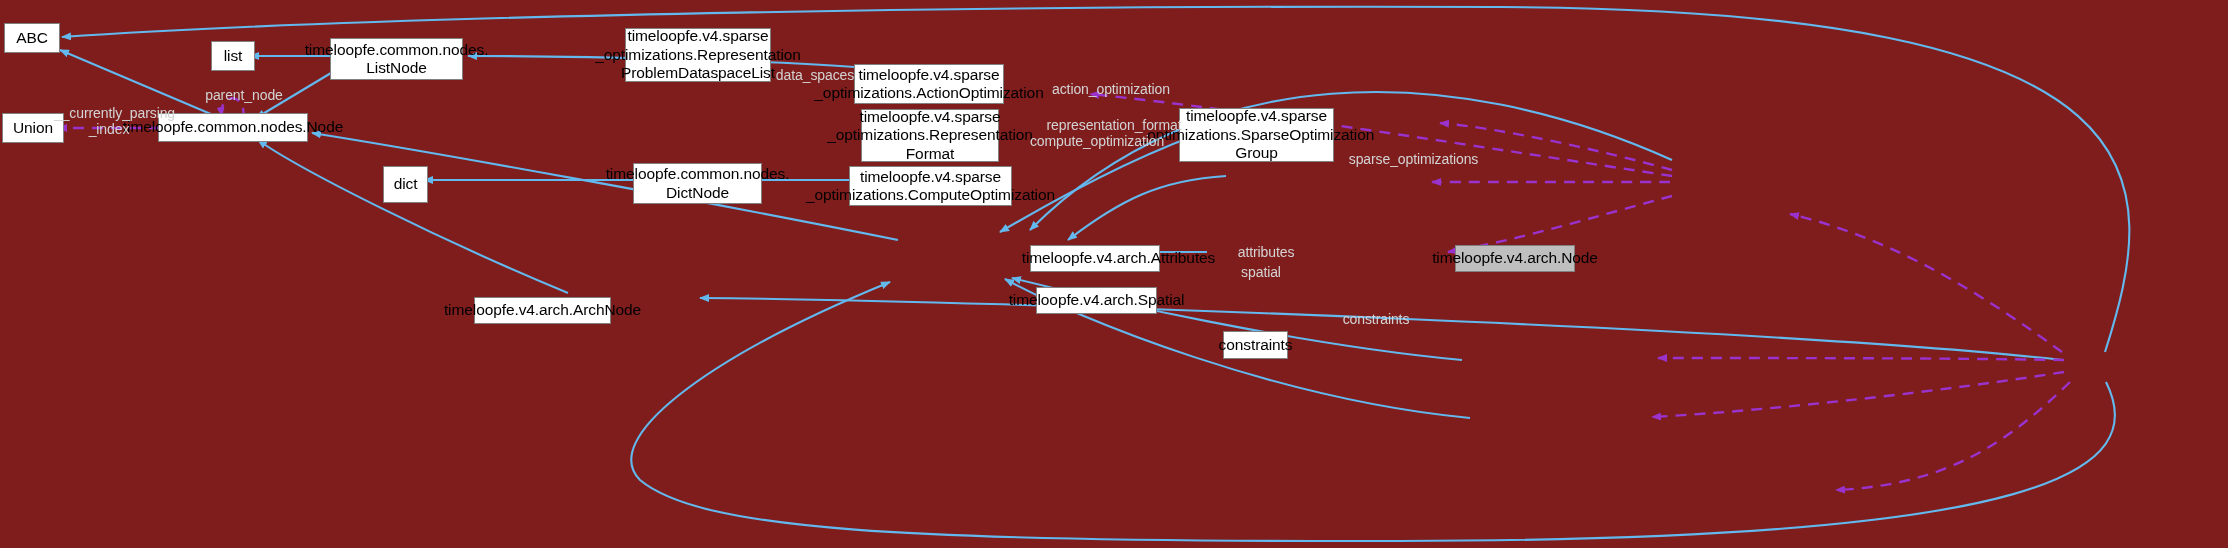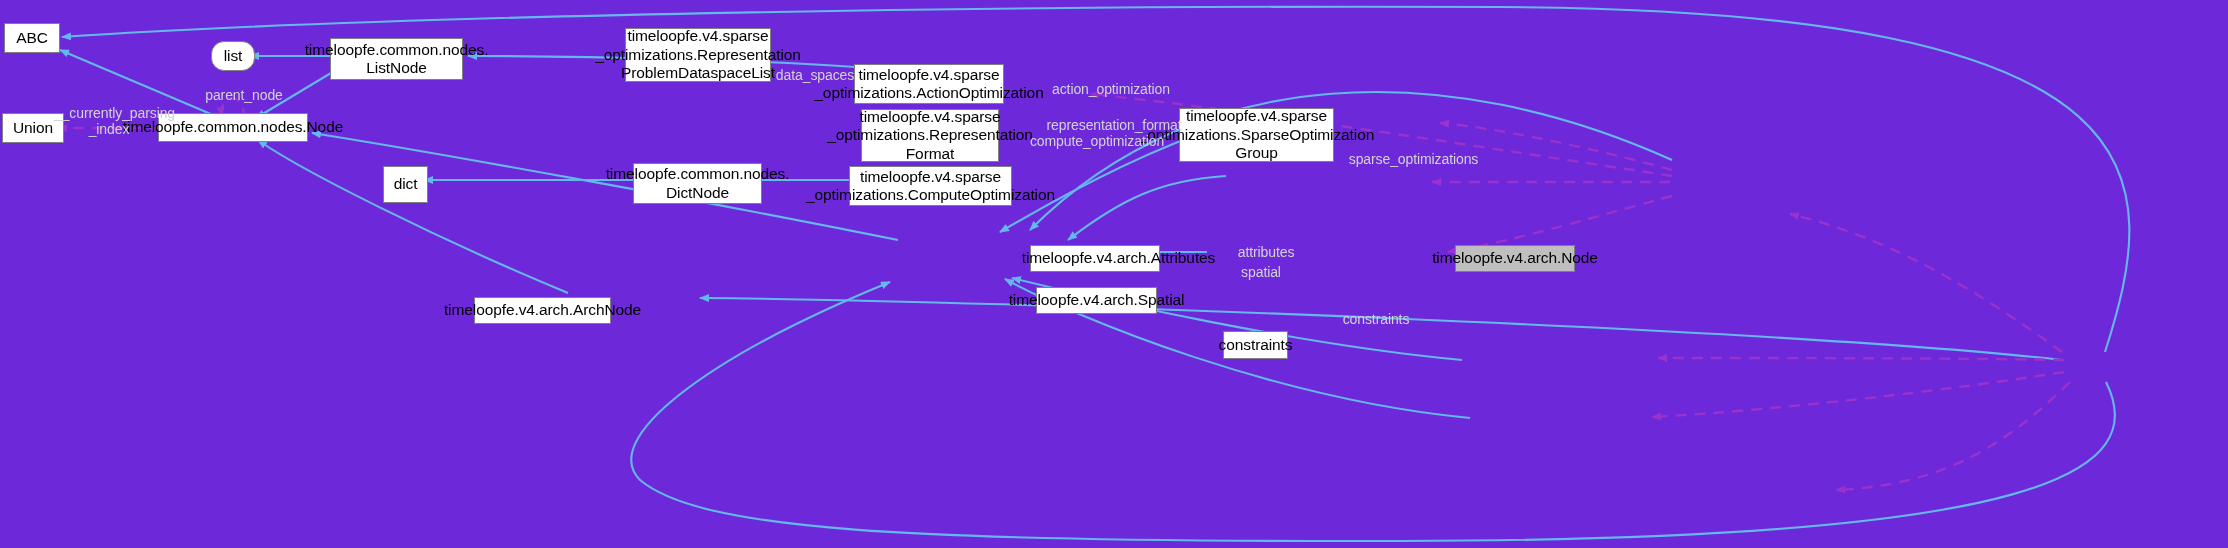--- a/index.html
+++ b/index.html
@@ -4,21 +4,21 @@
 <style>
   html, body {
     margin: 0;
     padding: 0;
     background: #000000;
   }
   #diagram {
     position: relative;
     width: 2228px;
     height: 548px;
-    background: #6d28d9;
+    background: #7f1d1d;
     overflow: hidden;
     font-family: "Liberation Sans", sans-serif;
   }
   #edges {
     position: absolute;
     left: 0;
     top: 0;
     width: 2228px;
     height: 548px;
   }
@@ -122,21 +122,21 @@
       <path d="M2064,360 C1950,358 1760,358 1658,358"></path>
 
       <path d="M2064,372 C1950,390 1780,410 1652,417"></path>
 
       <path d="M2070,382 C2010,440 1950,485 1836,490"></path>
     </g>
   </svg>
 
   <div class="node" style="left:4px; top:23px; width:56px; height:30px;">ABC</div>
 
-  <div class="node" style="left:211px; top:41px; width:44px; height:30px;border-radius:13px;">list</div>
+  <div class="node" style="left:211px; top:41px; width:44px; height:30px;">list</div>
 
   <div class="node" style="left:2px; top:113px; width:62px; height:30px;">Union</div>
 
   <div class="node" style="left:383px; top:166px; width:45px; height:37px;">dict</div>
 
   <div class="node" style="left:1223px; top:331px; width:65px; height:28px;">constraints</div>
 
   <div class="node" style="left:330px; top:38px; width:133px; height:42px;">timeloopfe.common.nodes.
 ListNode</div>
 

